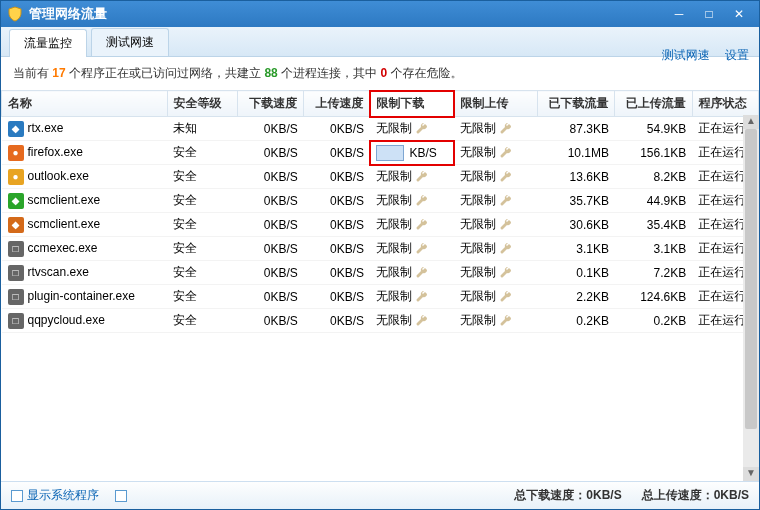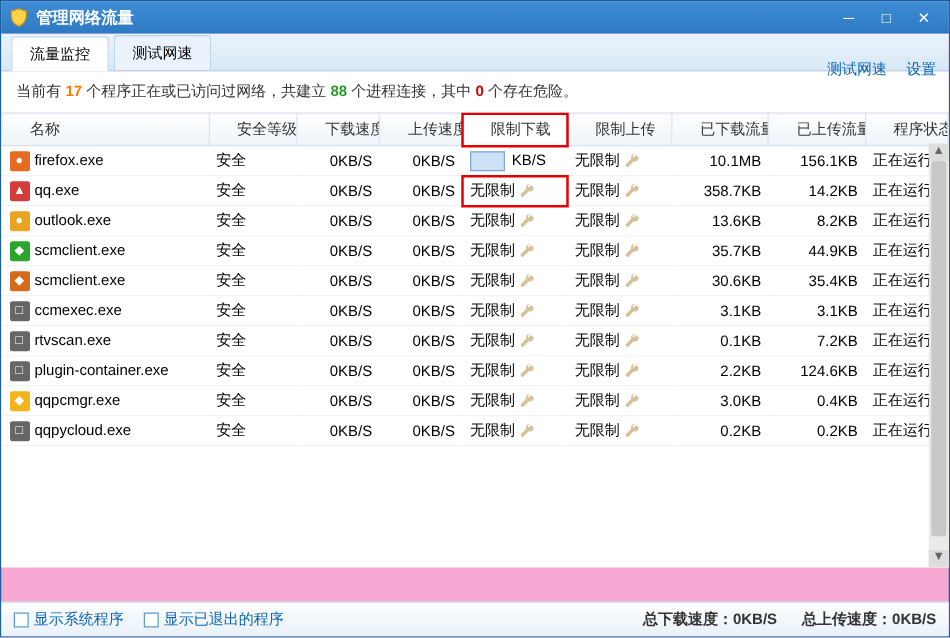--- a/index.html
+++ b/index.html
@@ -13,29 +13,29 @@
 .tab { padding: 5px 14px; border: 1px solid #bcd4e8; border-bottom: none; margin-right: 4px; background: #eaf3fb; border-radius: 3px 3px 0 0; cursor: pointer; }
 .tab.active { background: #fff; position: relative; top: 1px; }
 .tabright { position: absolute; right: 10px; top: 20px; }
 .tabright a { color: #0a64b4; text-decoration: none; margin-left: 12px; cursor: pointer; }
 .summary { padding: 8px 12px; background: #fff; font-size: 12px; color: #333; }
 .summary .a { color: #ff7a00; font-weight: bold; }
 .summary .b { color: #2a9a2a; font-weight: bold; }
 .summary .c { color: #d10000; font-weight: bold; }
 .tablewrap { flex: 1; overflow: hidden; background: #fff; position: relative; }
 table { width: 100%; border-collapse: collapse; table-layout: fixed; }
-thead th { background: linear-gradient(#fdfefe, #eef4fa); border: 1px solid #d7e3ee; padding: 4px 22px; font-weight: normal; text-align: left; color: #333; height: 24px; white-space: nowrap; overflow: hidden; }
+thead th { background: linear-gradient(#fdfefe, #eef4fa); border: 1px solid #d7e3ee; padding: 4px 6px; font-weight: bold; text-align: left; color: #333; height: 24px; white-space: nowrap; overflow: hidden; }
 tbody td { padding: 3px 6px; border-bottom: 1px solid #f3f3f3; height: 22px; white-space: nowrap; overflow: hidden; text-overflow: ellipsis; }
 .ico { width: 16px; height: 16px; display: inline-block; vertical-align: middle; margin-right: 4px; border-radius: 2px; }
 .limitcell { position: relative; }
 .wrench { width: 12px; height: 12px; display: inline-block; vertical-align: middle; margin-left: 4px; opacity: 0.6; }
 .editbox { width: 28px; height: 16px; border: 1px solid #7ea6d2; background: #cde1f6; text-align: right; font-size: 11px; margin-right: 2px; }
 .highlight-head { outline: 2px solid #e30000; outline-offset: -1px; background: #fff !important; }
 .highlight-row { position: absolute; border: 2px solid #e30000; pointer-events: none; }
-.footer { height: 28px; background: linear-gradient(#fdfefe, #e8f1f9); border-top: 1px solid #cddff0; display: flex; align-items: center; padding: 13px 10px; font-size: 12px; margin-top: 27px; }
+.footer { height: 28px; background: linear-gradient(#fdfefe, #e8f1f9); border-top: 1px solid #cddff0; display: flex; align-items: center; padding: 13px 10px; font-size: 12px; }
 .footer label { margin-right: 16px; display: inline-flex; align-items: center; cursor: pointer; color: #0a64b4; }
 .footer input[type=checkbox] { width: 12px; height: 12px; margin-right: 4px; border: 1px solid #5a9ad0; appearance: none; background: #fff; }
 .footer .spacer { flex: 1; }
 .footer .rate { margin-left: 20px; color: #333; font-weight: bold; }
 .col-name { width: 150px; }
 .col-safe { width: 64px; }
 .col-dn, .col-up { width: 60px; text-align: right; }
 .col-lim { width: 76px; }
 .col-dnsum, .col-upsum { width: 70px; text-align: right; }
 .col-state { width: 60px; }
@@ -90,49 +90,49 @@
         <th style="text-align:right">下载速度</th>
         <th style="text-align:right">上传速度</th>
         <th id="hlhead" class="highlight-head">限制下载</th>
         <th>限制上传</th>
         <th style="text-align:right">已下载流量</th>
         <th style="text-align:right">已上传流量</th>
         <th>程序状态</th>
       </tr>
         </thead>
       <tbody id="tbody">
+          <tr>
+            <td><span class="ico" style="background:#2a7ac0;color:#fff;text-align:center;line-height:16px;font-size:10px">◆</span><span>rtx.exe</span></td>
+            <td>未知</td>
+            <td style="text-align:right">0KB/S</td>
+            <td style="text-align:right">0KB/S</td>
+            <td class="limitcell"><span>无限制</span><svg class="wrench" viewBox="0 0 12 12">
+                <path fill="#b89a5a" d="M11 3a3 3 0 01-4 3L3 10a1.4 1.4 0 01-2-2l4-4A3 3 0 018 0l-2 2 1 1 2-2z"></path>
+              </svg></td>
+            <td class="limitcell"><span>无限制</span><svg class="wrench" viewBox="0 0 12 12">
+                <path fill="#b89a5a" d="M11 3a3 3 0 01-4 3L3 10a1.4 1.4 0 01-2-2l4-4A3 3 0 018 0l-2 2 1 1 2-2z"></path>
+              </svg></td>
+            <td style="text-align:right">87.3KB</td>
+            <td style="text-align:right">54.9KB</td>
+            <td>正在运行</td>
+          </tr>
           <tr id="editrow">
             <td><span class="ico" style="background:#e66a1f;color:#fff;text-align:center;line-height:16px;font-size:10px">●</span><span>firefox.exe</span></td>
             <td>安全</td>
             <td style="text-align:right">0KB/S</td>
             <td style="text-align:right">0KB/S</td>
             <td class="limitcell"><input class="editbox" value="" style=""> <span>KB/S</span></td>
             <td class="limitcell"><span>无限制</span><svg class="wrench" viewBox="0 0 12 12">
                 <path fill="#b89a5a" d="M11 3a3 3 0 01-4 3L3 10a1.4 1.4 0 01-2-2l4-4A3 3 0 018 0l-2 2 1 1 2-2z"></path>
               </svg></td>
             <td style="text-align:right">10.1MB</td>
             <td style="text-align:right">156.1KB</td>
             <td>正在运行</td>
           </tr>
           <tr>
-            <td><span class="ico" style="background:#d43c3c;color:#fff;text-align:center;line-height:16px;font-size:10px">▲</span><span>qq.exe</span></td>
-            <td>安全</td>
-            <td style="text-align:right">0KB/S</td>
-            <td style="text-align:right">0KB/S</td>
-            <td class="limitcell"><span>无限制</span><svg class="wrench" viewBox="0 0 12 12">
-                <path fill="#b89a5a" d="M11 3a3 3 0 01-4 3L3 10a1.4 1.4 0 01-2-2l4-4A3 3 0 018 0l-2 2 1 1 2-2z"></path>
-              </svg></td>
-            <td class="limitcell"><span>无限制</span><svg class="wrench" viewBox="0 0 12 12">
-                <path fill="#b89a5a" d="M11 3a3 3 0 01-4 3L3 10a1.4 1.4 0 01-2-2l4-4A3 3 0 018 0l-2 2 1 1 2-2z"></path>
-              </svg></td>
-            <td style="text-align:right">358.7KB</td>
-            <td style="text-align:right">14.2KB</td>
-            <td>正在运行</td>
-          </tr>
-          <tr>
             <td><span class="ico" style="background:#e8a422;color:#fff;text-align:center;line-height:16px;font-size:10px">●</span><span>outlook.exe</span></td>
             <td>安全</td>
             <td style="text-align:right">0KB/S</td>
             <td style="text-align:right">0KB/S</td>
             <td class="limitcell"><span>无限制</span><svg class="wrench" viewBox="0 0 12 12">
                 <path fill="#b89a5a" d="M11 3a3 3 0 01-4 3L3 10a1.4 1.4 0 01-2-2l4-4A3 3 0 018 0l-2 2 1 1 2-2z"></path>
               </svg></td>
             <td class="limitcell"><span>无限制</span><svg class="wrench" viewBox="0 0 12 12">
                 <path fill="#b89a5a" d="M11 3a3 3 0 01-4 3L3 10a1.4 1.4 0 01-2-2l4-4A3 3 0 018 0l-2 2 1 1 2-2z"></path>
               </svg></td>
@@ -206,35 +206,20 @@
             <td style="text-align:right">0KB/S</td>
             <td style="text-align:right">0KB/S</td>
             <td class="limitcell"><span>无限制</span><svg class="wrench" viewBox="0 0 12 12">
                 <path fill="#b89a5a" d="M11 3a3 3 0 01-4 3L3 10a1.4 1.4 0 01-2-2l4-4A3 3 0 018 0l-2 2 1 1 2-2z"></path>
               </svg></td>
             <td class="limitcell"><span>无限制</span><svg class="wrench" viewBox="0 0 12 12">
                 <path fill="#b89a5a" d="M11 3a3 3 0 01-4 3L3 10a1.4 1.4 0 01-2-2l4-4A3 3 0 018 0l-2 2 1 1 2-2z"></path>
               </svg></td>
             <td style="text-align:right">2.2KB</td>
             <td style="text-align:right">124.6KB</td>
-            <td>正在运行</td>
-          </tr>
-          <tr>
-            <td><span class="ico" style="background:#f4b21b;color:#fff;text-align:center;line-height:16px;font-size:10px">◆</span><span>qqpcmgr.exe</span></td>
-            <td>安全</td>
-            <td style="text-align:right">0KB/S</td>
-            <td style="text-align:right">0KB/S</td>
-            <td class="limitcell"><span>无限制</span><svg class="wrench" viewBox="0 0 12 12">
-                <path fill="#b89a5a" d="M11 3a3 3 0 01-4 3L3 10a1.4 1.4 0 01-2-2l4-4A3 3 0 018 0l-2 2 1 1 2-2z"></path>
-              </svg></td>
-            <td class="limitcell"><span>无限制</span><svg class="wrench" viewBox="0 0 12 12">
-                <path fill="#b89a5a" d="M11 3a3 3 0 01-4 3L3 10a1.4 1.4 0 01-2-2l4-4A3 3 0 018 0l-2 2 1 1 2-2z"></path>
-              </svg></td>
-            <td style="text-align:right">3.0KB</td>
-            <td style="text-align:right">0.4KB</td>
             <td>正在运行</td>
           </tr>
           <tr>
             <td><span class="ico" style="background:#666666;color:#fff;text-align:center;line-height:16px;font-size:10px">□</span><span>qqpycloud.exe</span></td>
             <td>安全</td>
             <td style="text-align:right">0KB/S</td>
             <td style="text-align:right">0KB/S</td>
             <td class="limitcell"><span>无限制</span><svg class="wrench" viewBox="0 0 12 12">
                 <path fill="#b89a5a" d="M11 3a3 3 0 01-4 3L3 10a1.4 1.4 0 01-2-2l4-4A3 3 0 018 0l-2 2 1 1 2-2z"></path>
               </svg></td>
@@ -255,19 +240,18 @@
     <div id="hlrow" class="highlight-row" style="left: 368.031px; top: 49.5px; width: 85.8594px; height: 26px;"></div>
   </div>
 
   <div class="footer">
     <label>
         <input type="checkbox" style="">
         <span>显示系统程序</span>
       </label>
     <label>
         <input type="checkbox" style="">
-        <span>显示已退出的程序</span>
       </label>
     <span class="spacer"></span>
     <span class="rate"><span>总下载速度：</span><span>0KB/S</span></span>
     <span class="rate"><span>总上传速度：</span><span>0KB/S</span></span>
   </div>
 </div>
 
 </body></html>

